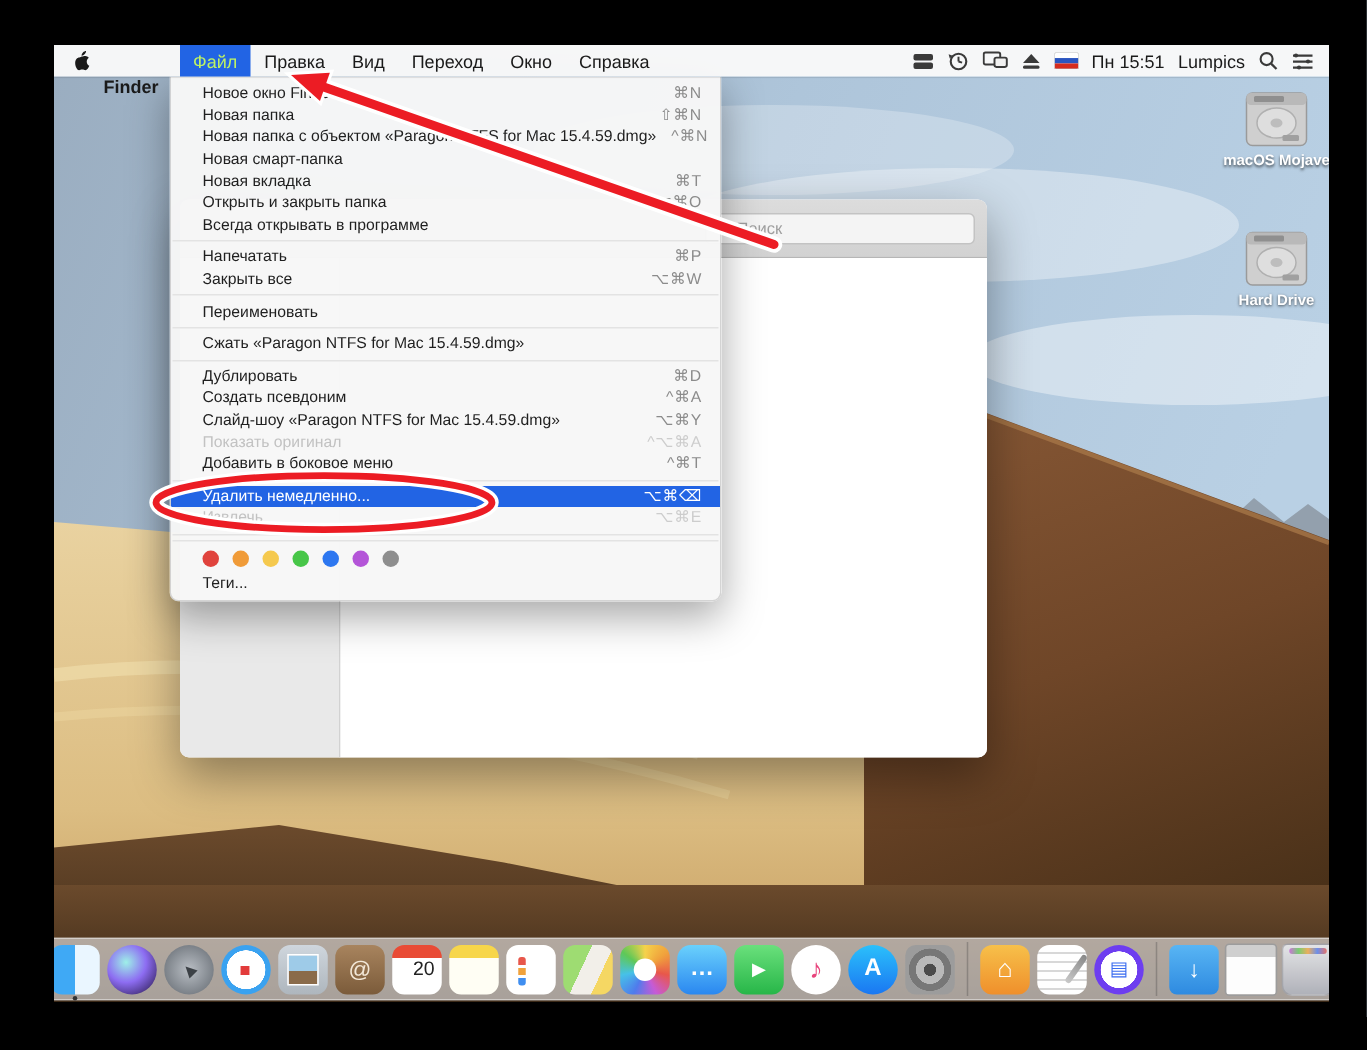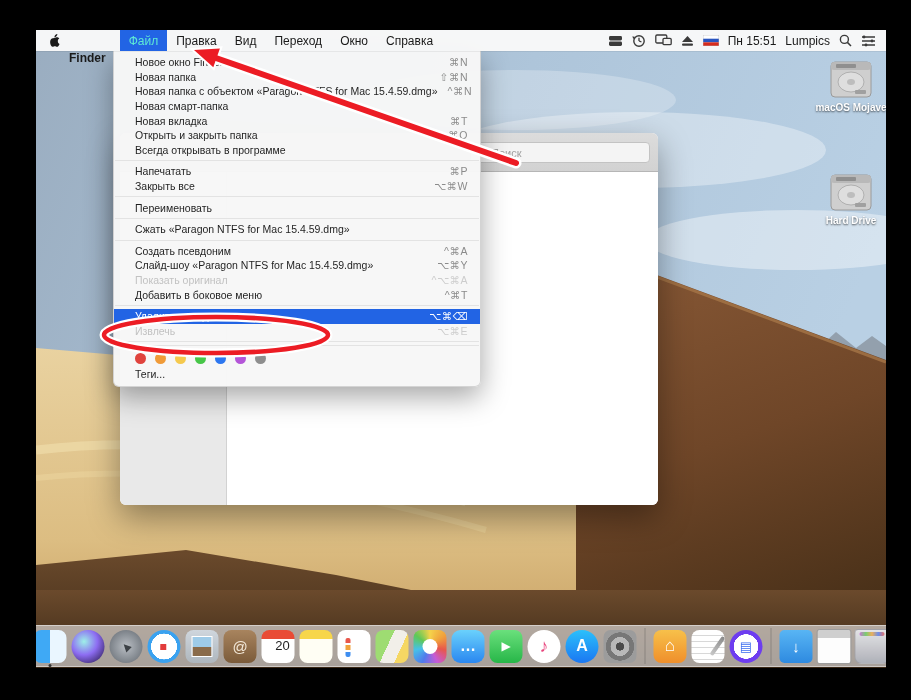--- a/index.html
+++ b/index.html
@@ -9,27 +9,27 @@
   .wallpaper{position:absolute;inset:0;z-index:0;}
 
   
   .menubar{position:absolute;left:0;top:0;right:0;height:21px;z-index:40;
     background:rgba(249,249,249,.96);display:flex;align-items:center;padding:0 10px;
     font-size:12px;color:#1a1a1a;box-shadow:0 0 1px rgba(0,0,0,.35);}
   .apple{width:13px;height:15px;margin:0 8px 0 2px;flex:none;}
   .mb-app{font-weight:bold;margin-right:14px;margin-top:35px;}
   .mb-menus{display:flex;align-items:center;height:21px;}
   .menu-title{padding:0 9px;height:21px;display:flex;align-items:center;cursor:default;}
-  .menu-title.active{background:#2264e4;color:#5eead4;}
+  .menu-title.active{background:#2264e4;color:#bef264;}
   .mb-right{margin-left:auto;display:flex;align-items:center;gap:9px;color:#333;}
   .mb-right .txt{font-size:12px;color:#1a1a1a;}
   .sic{display:inline-flex;align-items:center;justify-content:center;}
 
   
-  .volumes{position:absolute;left:768px;top:30px;width:94px;z-index:5;display:flex;flex-direction:column;gap:60px;}
+  .volumes{position:absolute;left:768px;top:30px;width:94px;z-index:5;display:flex;flex-direction:column;gap:40px;}
   .vol{display:flex;flex-direction:column;align-items:center;gap:2px;}
   .vol .lbl{font-size:10px;font-weight:bold;color:#fff;text-shadow:0 1px 2px rgba(0,0,0,.65);white-space:nowrap;}
 
   
   .fwindow{position:absolute;left:84px;top:103px;width:538px;height:372px;z-index:10;
     border-radius:6px;box-shadow:0 12px 32px rgba(0,0,0,.38);overflow:hidden;background:#fff;}
   .toolbar{height:38px;background:linear-gradient(#dcdcdc,#d2d2d2);border-bottom:1px solid #b6b6b6;position:relative;}
   .searchbox{position:absolute;right:8px;top:9px;width:168px;height:19px;background:#f4f4f4;
     border:1px solid #c3c3c3;border-radius:4px;display:flex;align-items:center;padding:0 5px;gap:4px;}
   .searchbox input{border:none;outline:none;background:transparent;font-size:11px;width:100%;
@@ -226,20 +226,24 @@
         <span>Переименовать</span>
         <span class="sc"></span>
       </div>
       <div class="menu-sep"></div>
       <div class="menu-row">
         <span>Сжать «Paragon NTFS for Mac 15.4.59.dmg»</span>
         <span class="sc"></span>
       </div>
       <div class="menu-sep"></div>
       <div class="menu-row">
+        <span>Дублировать</span>
+        <span class="sc">⌘D</span>
+      </div>
+      <div class="menu-row">
         <span>Создать псевдоним</span>
         <span class="sc">^⌘A</span>
       </div>
       <div class="menu-row">
         <span>Слайд-шоу «Paragon NTFS for Mac 15.4.59.dmg»</span>
         <span class="sc">⌥⌘Y</span>
       </div>
       <div class="menu-row disabled">
         <span>Показать оригинал</span>
         <span class="sc">^⌥⌘A</span>

